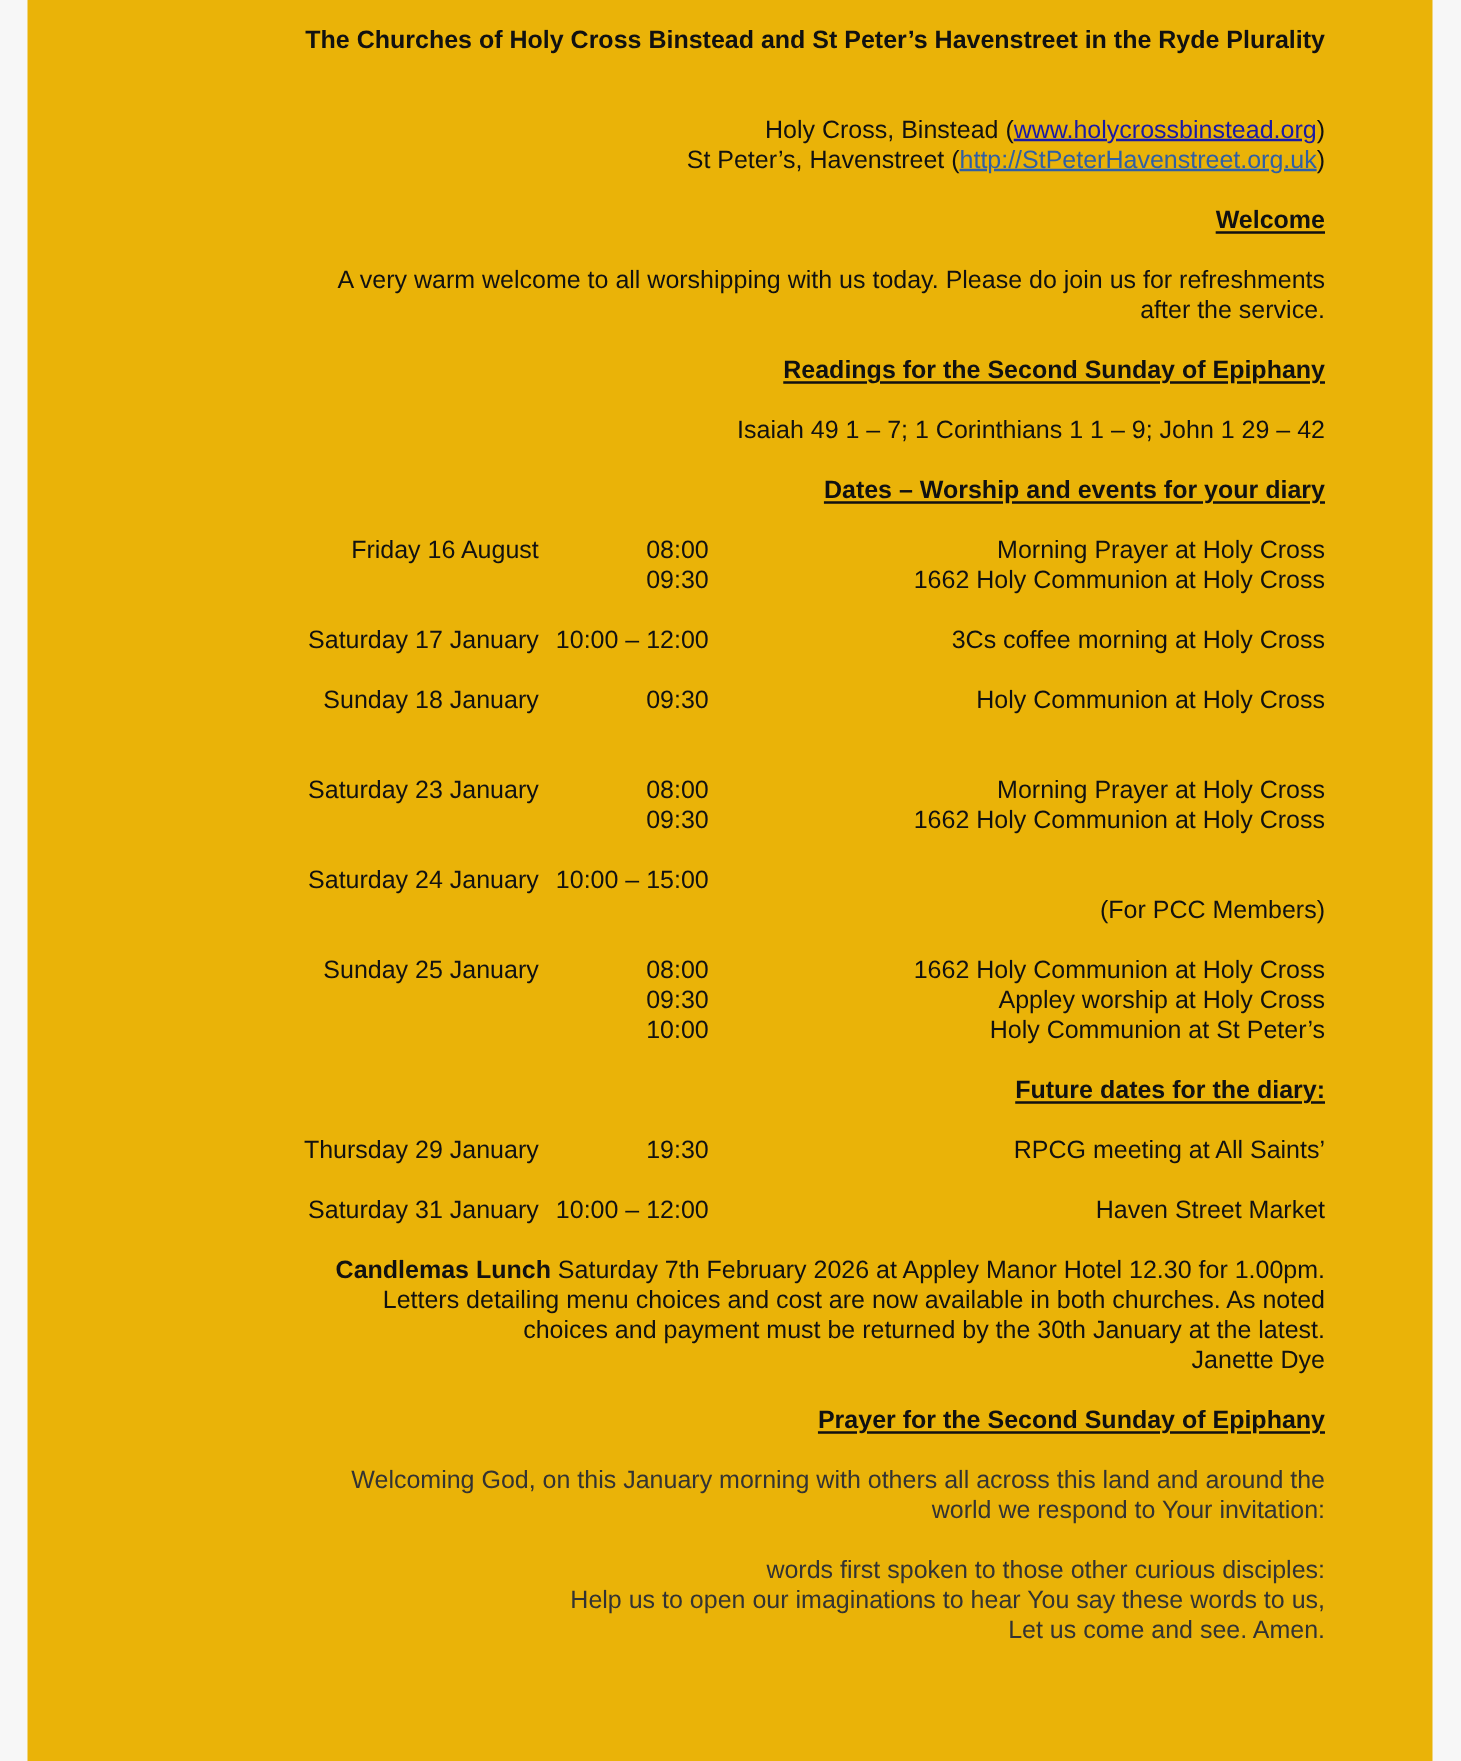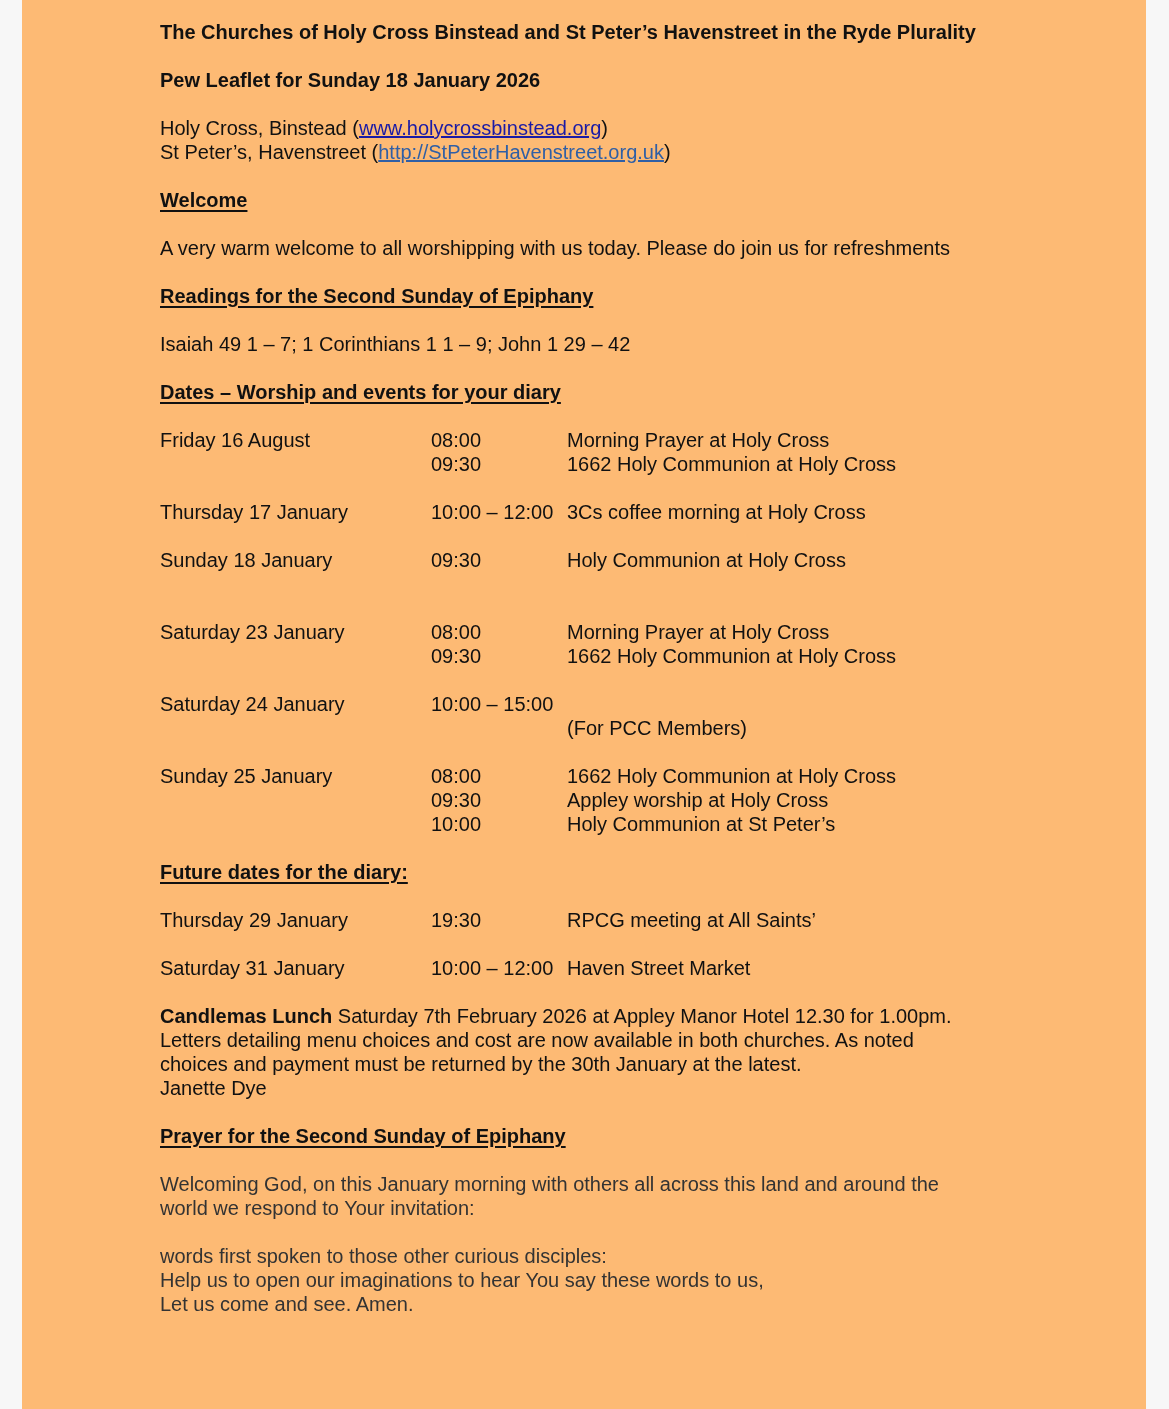--- a/index.html
+++ b/index.html
@@ -3,21 +3,22 @@
 <meta charset="utf-8">
 <style>
   html, body { margin: 0; padding: 0; }
   body {
     width: 1169px; height: 1409px; overflow: hidden;
     background: #f7f7f7;
     font-family: "Liberation Sans", sans-serif;
   }
   .page {
     position: absolute; left: 22px; top: 0; width: 1124px; height: 1409px;
-    background: #fdba74;
+    background: #eab308;
+    text-align: right;
   }
   .content {
     position: absolute; left: 138px; top: 20px; width: 900px;
     font-size: 20px; line-height: 24px; color: #111;
   }
   .line { height: 24px; white-space: nowrap; }
   .gap { height: 24px; }
   .bold { font-weight: bold; }
   .heading { font-weight: bold; text-decoration: underline; text-underline-offset: 3px; }
   a.link1 { color: #1a1aa6; text-decoration: underline; margin-top: 47px; }
@@ -29,30 +30,30 @@
   .prayer { color: #333; }
 </style>
 </head>
 <body>
 
 <div class="page">
   <div class="content">
 
     <div class="line bold">The Churches of Holy Cross Binstead and St Peter’s Havenstreet in the Ryde Plurality</div>
     <div class="gap"></div>
-    <div class="line bold">Pew Leaflet for Sunday 18 January 2026</div>
     <div class="gap"></div>
 
     <div class="line"><span>Holy Cross, Binstead (</span><a class="link1">www.holycrossbinstead.org</a><span>)</span></div>
     <div class="line"><span>St Peter’s, Havenstreet (</span><a class="link2">http://StPeterHavenstreet.org.uk</a><span>)</span></div>
     <div class="gap"></div>
 
     <div class="line heading">Welcome</div>
     <div class="gap"></div>
     <div class="line">A very warm welcome to all worshipping with us today. Please do join us for refreshments</div>
+    <div class="line">after the service.</div>
     <div class="gap"></div>
 
     <div class="line heading">Readings for the Second Sunday of Epiphany</div>
     <div class="gap"></div>
     <div class="line">Isaiah 49 1 – 7; 1 Corinthians 1 1 – 9; John 1 29 – 42</div>
     <div class="gap"></div>
 
     <div class="line heading">Dates – Worship and events for your diary</div>
     <div class="gap"></div>
     <div id="dates-list">
@@ -64,21 +65,21 @@
           </div>
           <div class="row line">
             <span class="col-date"></span>
             <span class="col-time">09:30</span>
             <span class="col-event">1662 Holy Communion at Holy Cross</span>
           </div>
         </div>
         <div class="gap"></div>
         <div>
           <div class="row line">
-            <span class="col-date">Thursday 17 January</span>
+            <span class="col-date">Saturday 17 January</span>
             <span class="col-time">10:00 – 12:00</span>
             <span class="col-event">3Cs coffee morning at Holy Cross</span>
           </div>
         </div>
         <div class="gap"></div>
         <div>
           <div class="row line">
             <span class="col-date">Sunday 18 January</span>
             <span class="col-time">09:30</span>
             <span class="col-event">Holy Communion at Holy Cross</span>

